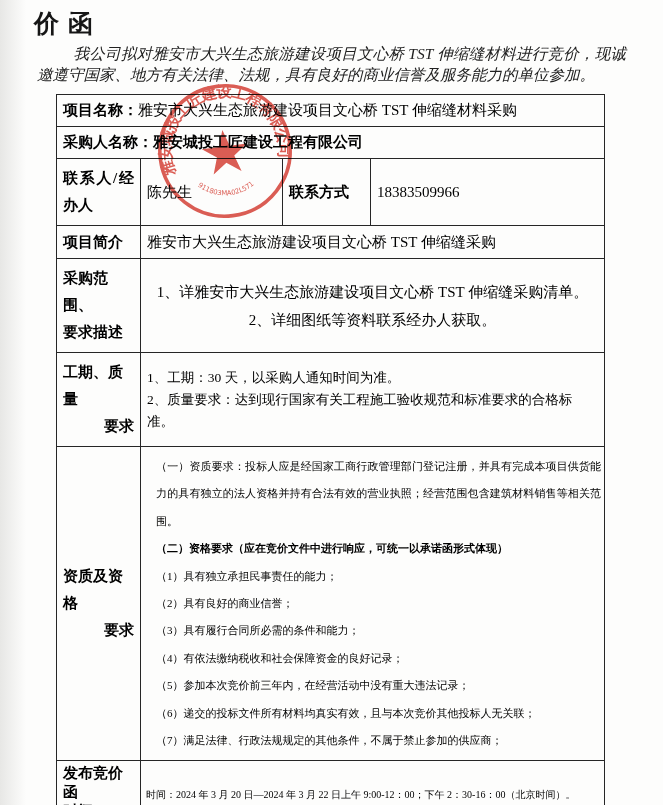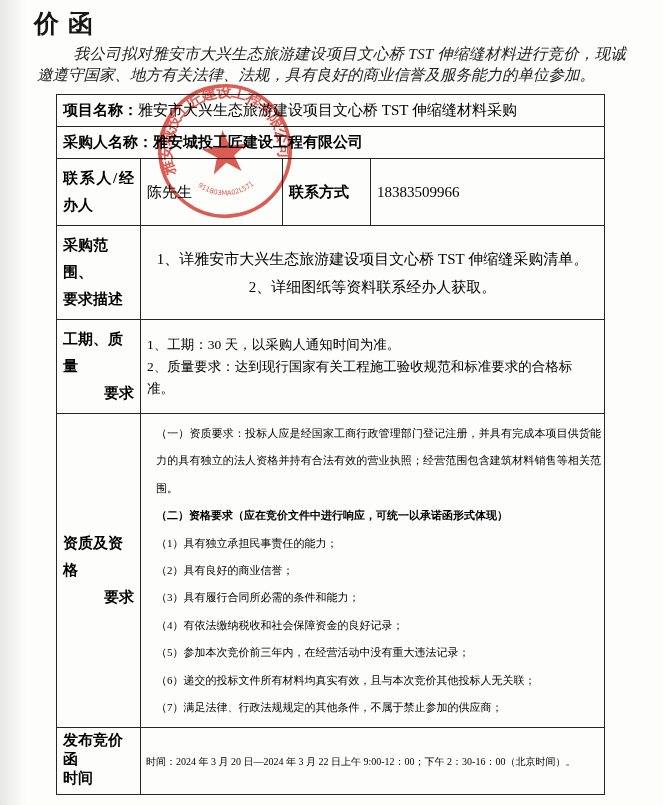--- a/index.html
+++ b/index.html
@@ -81,20 +81,24 @@
   <tr style="height:55px">
     <td class="lbl cell-top">
       <div class="lbl-line jst">联系人/经</div>
       <div class="lbl-line">办人</div>
     </td>
     <td class="cell-top">陈先生</td>
     <td class="lbl cell-top">联系方式</td>
     <td class="cell-top">18383509966</td>
   </tr>
 
+  <tr style="height:33px">
+    <td class="lbl">项目简介</td>
+    <td colspan="3">雅安市大兴生态旅游建设项目文心桥 TST 伸缩缝采购</td>
+  </tr>
 
   <tr style="height:56px">
     <td class="lbl">
       <div class="lbl-line">采购范围、</div>
       <div class="lbl-line">要求描述</div>
     </td>
     <td colspan="3" class="two-line">
       <p>1、详雅安市大兴生态旅游建设项目文心桥 TST 伸缩缝采购清单。</p>
       <p>2、详细图纸等资料联系经办人获取。</p>
     </td>

